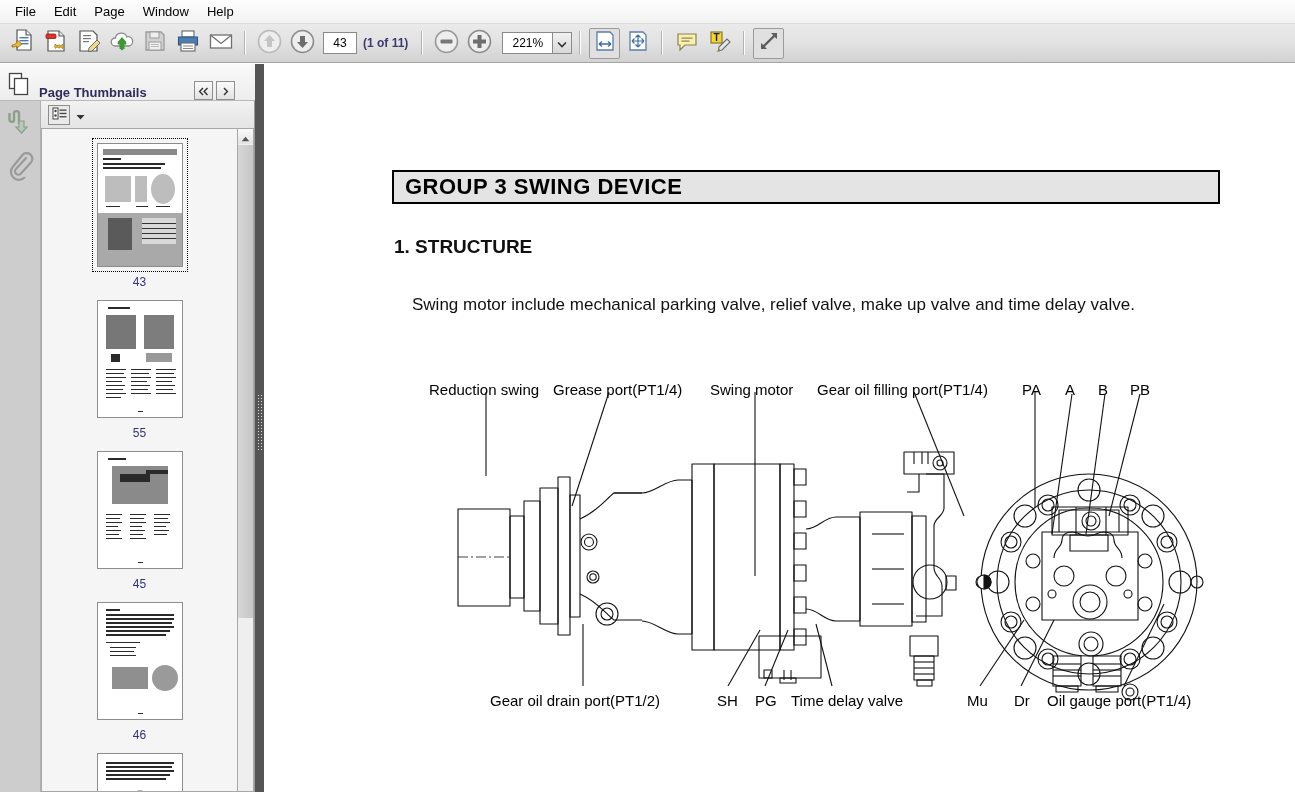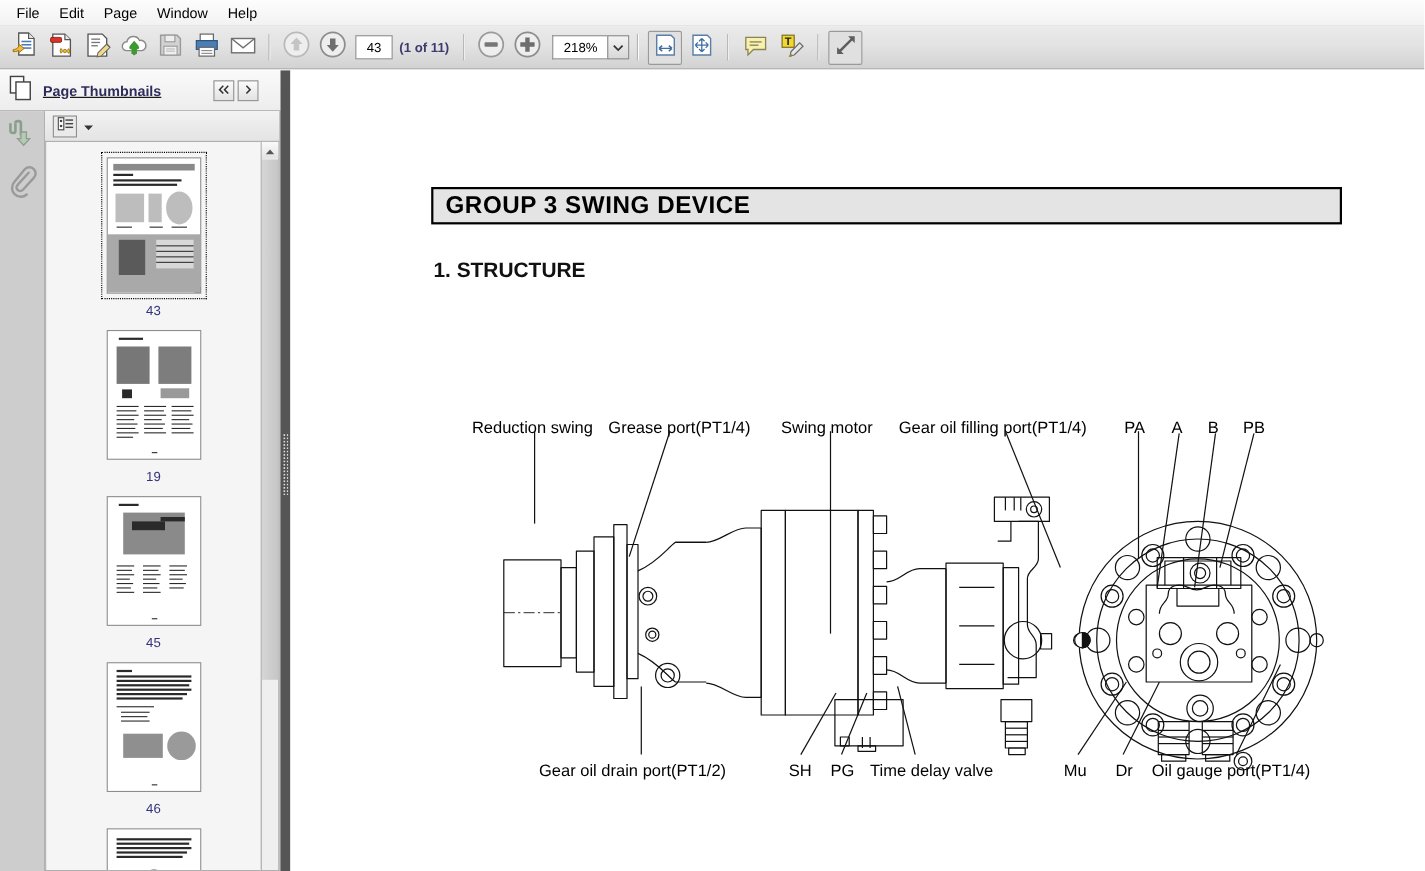--- a/index.html
+++ b/index.html
@@ -68,21 +68,21 @@
   }
   .rail-btn {
     width: 41px; height: 45px; display: flex; align-items: center; justify-content: center;
   }
 
   
   .sb-header {
     position: absolute; top: 64px; left: 0; width: 255px; height: 37px;
     background: linear-gradient(#fafafa, #ededed);
     border-bottom: 1px solid #b9b9b9;
-    display: flex; align-items: center; box-sizing: border-box; padding: 0 20px 0 8px; text-decoration: underline;
+    display: flex; align-items: flex-end; box-sizing: border-box; padding: 0 20px 0 8px;
   }
   .sb-title {
     font-size: 13px; font-weight: bold; color: #2d2d5a; margin-left: 9px; flex: 1;
   }
   .sb-navbtn {
     width: 19px; height: 19px; border: 1px solid #8f8f8f; background: linear-gradient(#fbfbfb,#e2e2e2);
     display: flex; align-items: center; justify-content: center; margin-left: 3px; box-sizing: border-box;
   }
 
   
@@ -314,21 +314,21 @@
 
     <div class="tb-btn">
       <span>
         <svg width="25" height="25" viewBox="0 0 25 25">
           <circle cx="12.5" cy="12.5" r="11" fill="#eee" stroke="#8d8d8d" stroke-width="1.6"></circle>
           <path d="M10.5 6h4v4.5H19v4h-4.5V19h-4v-4.5H6v-4h4.5z" fill="#6e6e6e"></path>
         </svg>
       </span>
     </div>
 
-    <div class="zoombox">218%</div>
+    <div class="zoombox">221%</div>
     <div class="zoomdrop">
       <span>
         <svg width="10" height="7" viewBox="0 0 10 7">
             <path d="M1 1.5l4 4 4-4" stroke="#333" stroke-width="1.6" fill="none"></path>
           </svg>
       </span>
     </div>
 
     <div class="tb-sep"></div>
 
@@ -506,21 +506,21 @@
             <div class="tc" style="left:58px;top:68px;width:20px;height:1.3px;"></div>
             <div class="tc" style="left:58px;top:72px;width:18px;height:1.3px;"></div>
             <div class="tc" style="left:58px;top:76px;width:20px;height:1.3px;"></div>
             <div class="tc" style="left:58px;top:80px;width:16px;height:1.3px;"></div>
             <div class="tc" style="left:58px;top:84px;width:19px;height:1.3px;"></div>
             <div class="tc" style="left:58px;top:88px;width:17px;height:1.3px;"></div>
             <div class="tc" style="left:58px;top:92px;width:20px;height:1.3px;"></div>
             <div class="tc" style="left:40px;top:110px;width:5px;height:1.2px;"></div>
           </div>
         </div>
-        <div class="thumb-label">19</div>
+        <div class="thumb-label">55</div>
       </div>
 
       <div class="thumb-item">
         <div class="thumb-outer">
           <div class="thumb-frame" style="height:118px">
             <div class="tc" style="left:10px;top:6px;width:18px;height:1.5px;"></div>
             <div class="tc light" style="left:14px;top:14px;width:56px;height:38px;background:#8a8a8a;"></div>
             <div class="tc" style="left:22px;top:22px;width:30px;height:8px;"></div>
             <div class="tc" style="left:48px;top:18px;width:22px;height:4px;"></div>
             <div class="tc" style="left:8px;top:62px;width:16px;height:1.3px;"></div>
@@ -604,20 +604,21 @@
   </div>
 
   <div class="docarea">
     <div class="page">
 
       <div class="grouphdr">
         <span>GROUP 3 SWING DEVICE</span>
       </div>
 
       <div class="h2">1. STRUCTURE</div>
+      <div class="body-line bl2">Swing motor include mechanical parking valve, relief valve, make up valve and time delay valve.</div>
 
       <div class="dlabel" style="left:165px;top:317px;">Reduction swing</div>
       <div class="dlabel" style="left:289px;top:317px;">Grease port(PT1/4)</div>
       <div class="dlabel" style="left:446px;top:317px;">Swing motor</div>
       <div class="dlabel" style="left:553px;top:317px;">Gear oil filling port(PT1/4)</div>
       <div class="dlabel" style="left:758px;top:317px;">PA</div>
       <div class="dlabel" style="left:801px;top:317px;">A</div>
       <div class="dlabel" style="left:834px;top:317px;">B</div>
       <div class="dlabel" style="left:866px;top:317px;">PB</div>
 

